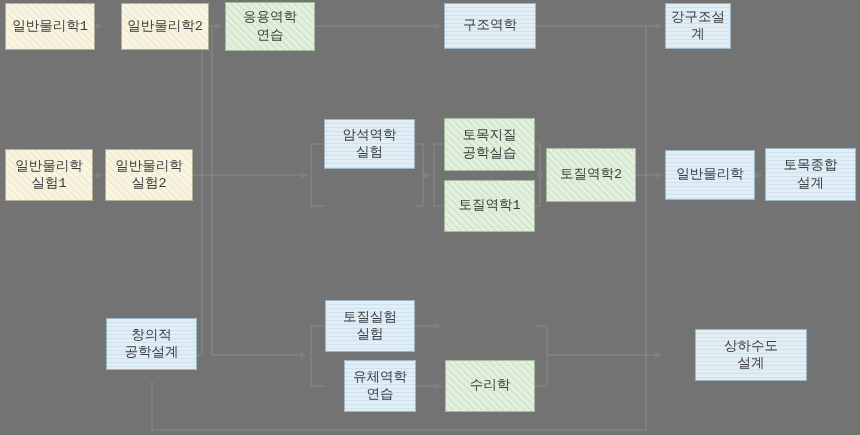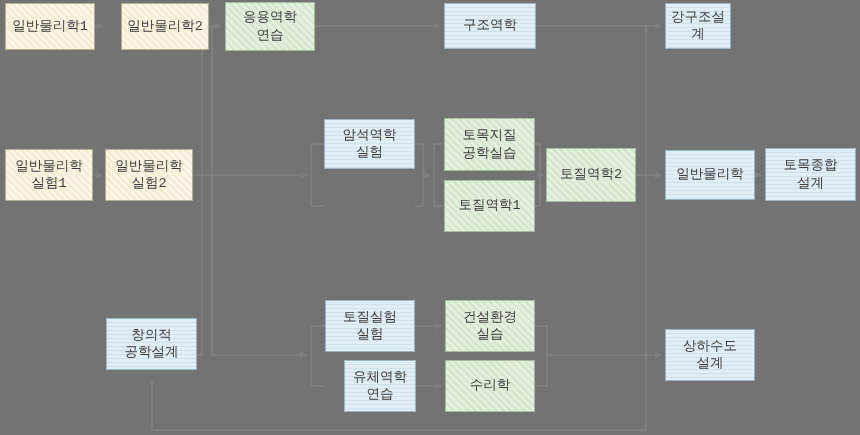--- a/index.html
+++ b/index.html
@@ -89,19 +89,17 @@
   <div class="node blue" style="left:665px;top:150px;width:90px;height:50px">일반물리학</div>
   <div class="node blue" style="left:765px;top:148px;width:91px;height:53px">토목종합
 설계</div>
 
   <div class="node blue" style="left:106px;top:318px;width:91px;height:52px">창의적
 공학설계</div>
   <div class="node blue" style="left:325px;top:300px;width:90px;height:52px">토질실험
 실험</div>
   <div class="node blue" style="left:344px;top:360px;width:72px;height:52px">유체역학
 연습</div>
-  <div class="node green" style="left:445px;top:300px;width:90px;height:52px">건설환경
-실습</div>
   <div class="node green" style="left:445px;top:360px;width:90px;height:52px">수리학</div>
-  <div class="node blue" style="left:665px;top:329px;width:90px;height:52px">상하수도
+  <div class="node blue" style="left:695px;top:329px;width:112px;height:52px">상하수도
 설계</div>
 
 </div>
 
 </body></html>

